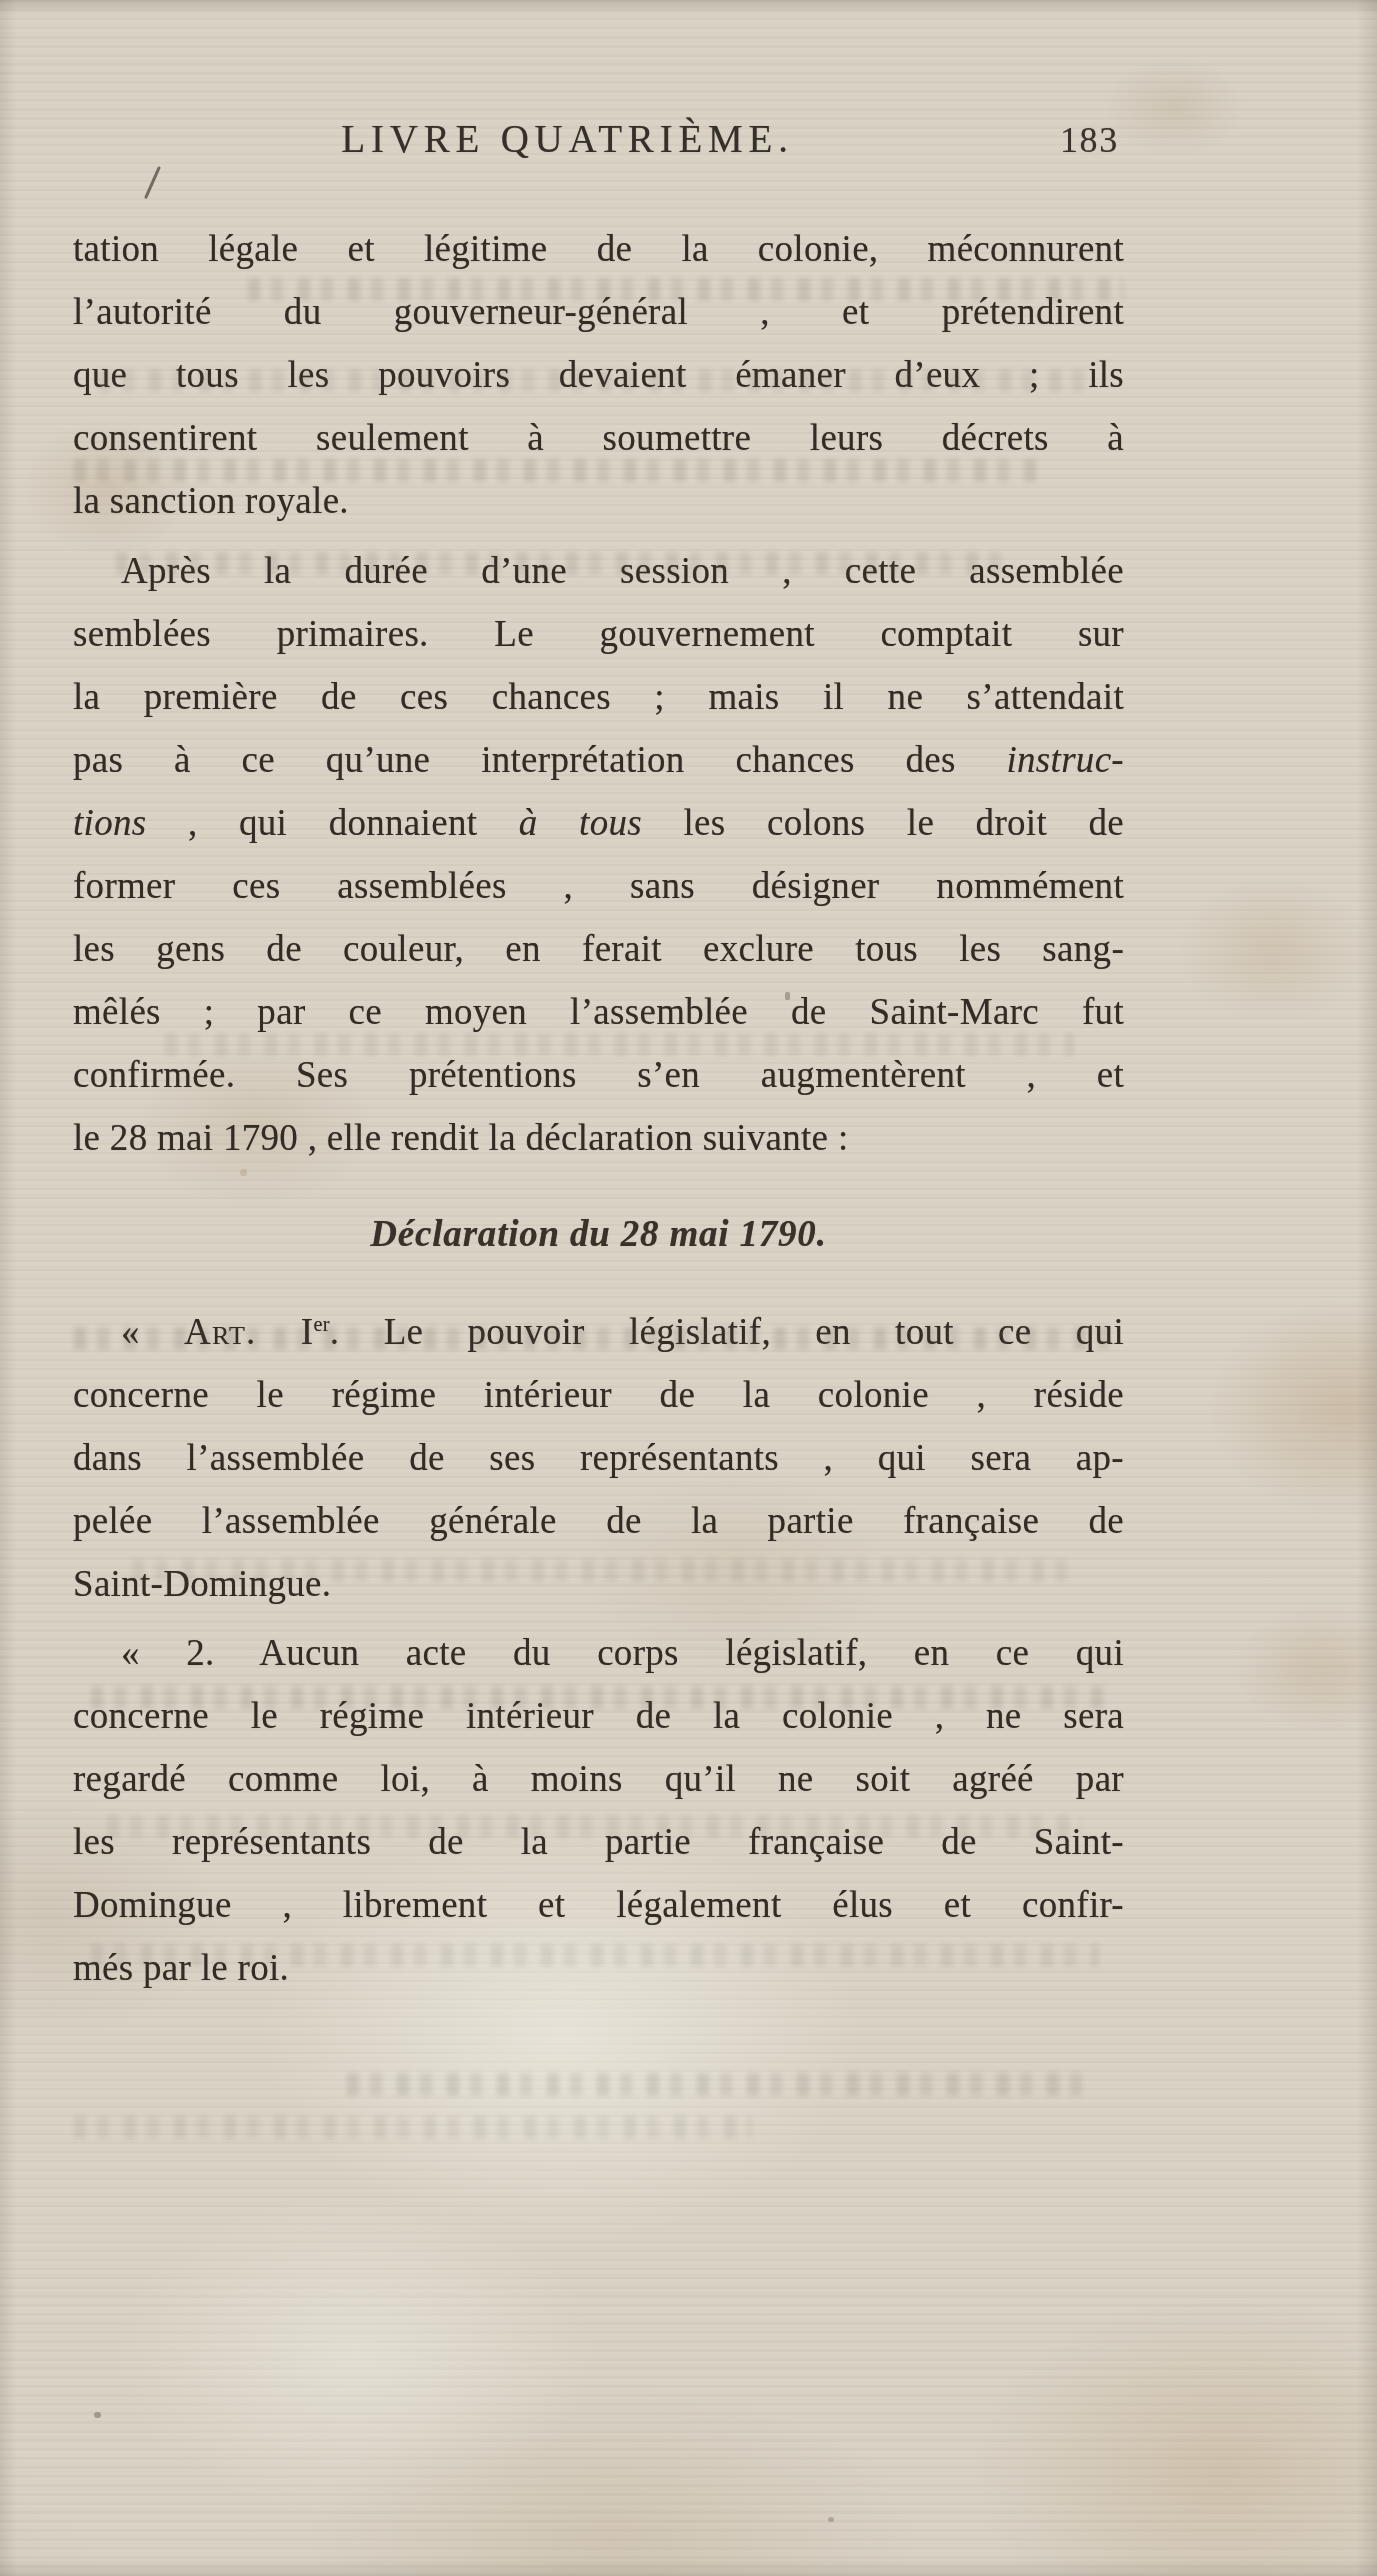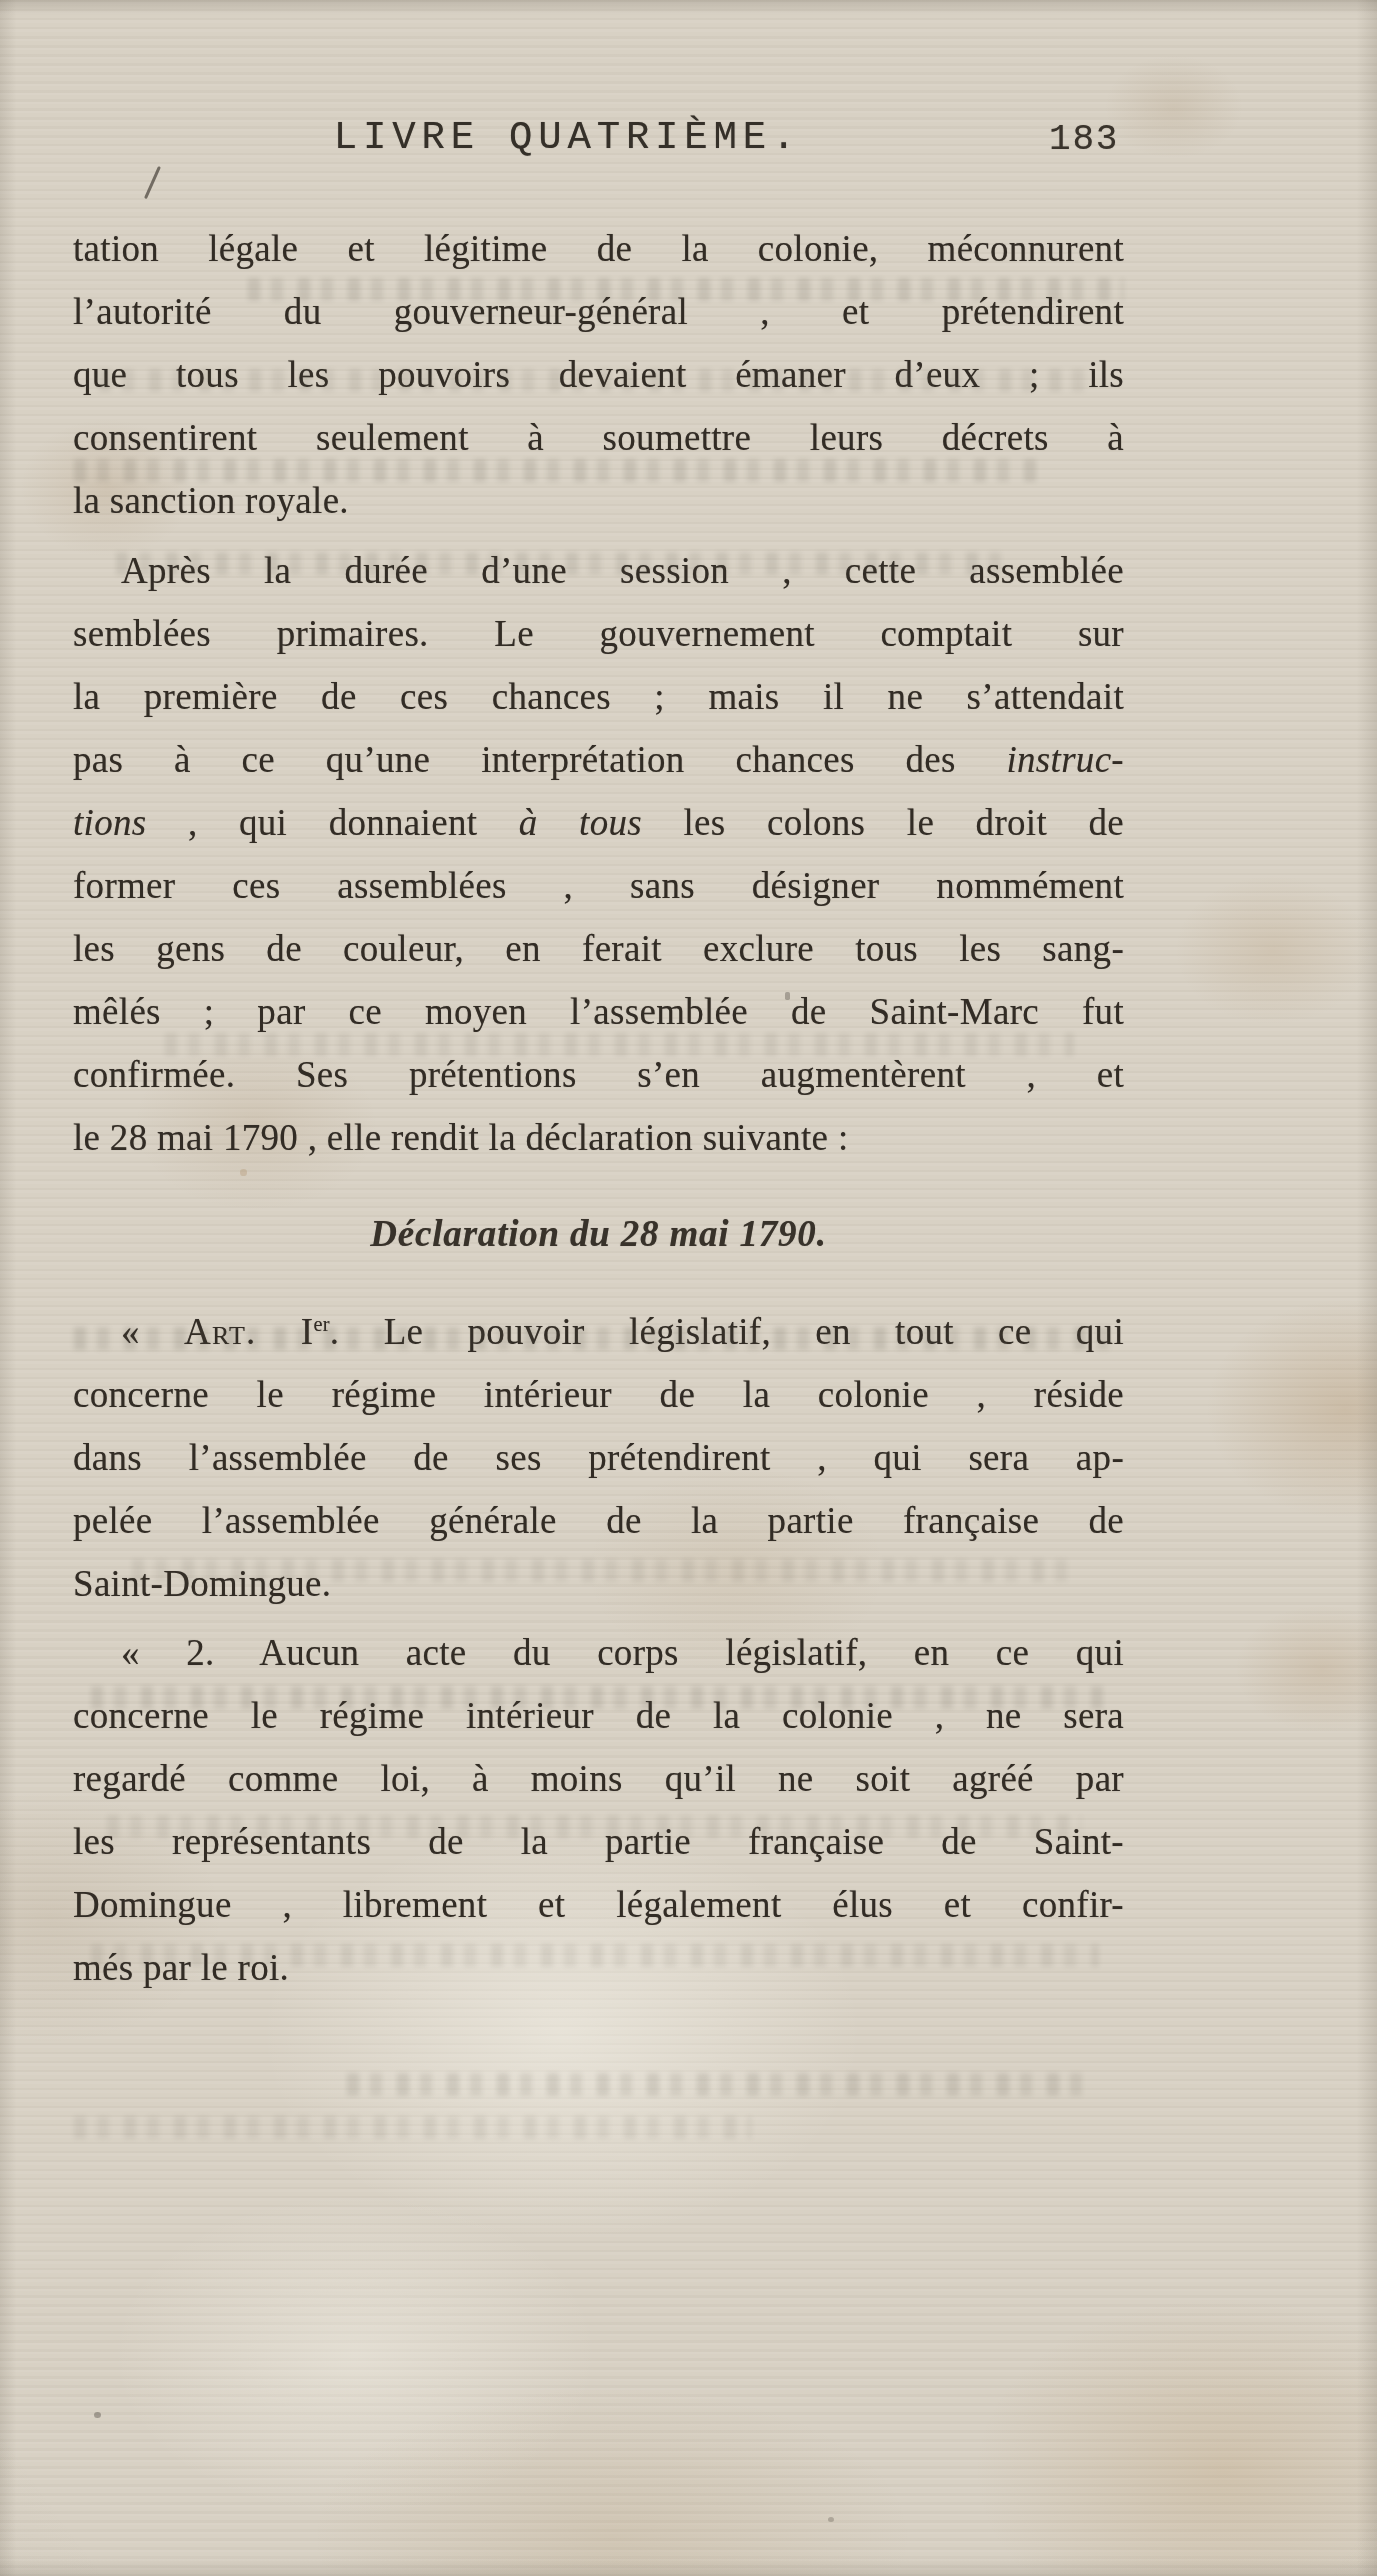--- a/index.html
+++ b/index.html
@@ -26,21 +26,21 @@
       radial-gradient(ellipse 124px 99px at 107px 488px, rgba(140,100,54,0.13), rgba(140,100,54,0) 70%),
       radial-gradient(ellipse 99px 74px at 1174px 107px, rgba(130,94,50,0.11), rgba(130,94,50,0) 70%),
       radial-gradient(ellipse 248px 182px at 50px 1917px, rgba(120,90,52,0.09), rgba(120,90,52,0) 70%),
       radial-gradient(ellipse 215px 149px at 736px 1570px, rgba(150,112,60,0.08), rgba(150,112,60,0) 70%),
       
       radial-gradient(ellipse 430px 298px at 562px 2033px, rgba(250,248,240,0.45), rgba(250,248,240,0) 70%),
       radial-gradient(ellipse 347px 231px at 355px 2355px, rgba(248,246,238,0.35), rgba(248,246,238,0) 70%),
       
       repeating-linear-gradient(180deg, rgba(118,108,92,0.05) 0px, rgba(118,108,92,0.05) 2.5px, rgba(255,255,255,0.05) 2.5px, rgba(255,255,255,0.05) 5px, rgba(0,0,0,0) 5px, rgba(0,0,0,0) 9px);
   }
-  .header{position:absolute;top:116px;left:73px;width:1051px;height:60px;font-family:Liberation Mono, monospace;}
+  .header{position:absolute;top:116px;left:73px;width:1051px;height:60px;}
   .running-title{
     position:absolute;left:0;right:0;text-align:center;
     transform:translateX(-31px);
     font-size:39px;letter-spacing:5.8px;color:#353029;
     text-shadow:0 0 0.8px rgba(53,48,41,0.55);
     white-space:nowrap;
   }
   .pagenum{
     position:absolute;right:5px;top:3.3px;
     font-size:36px;letter-spacing:1.7px;color:#3a342c;
@@ -105,21 +105,21 @@
         <div class="line"><span>former ces assemblées , sans désigner nommément</span></div>
         <div class="line"><span>les gens de couleur, en ferait exclure tous les sang-</span></div>
         <div class="line"><span>mêlés ; par ce moyen l’assemblée de Saint-Marc fut</span></div>
         <div class="line"><span>confirmée. Ses prétentions s’en augmentèrent , et</span></div>
         <div class="line last"><span>le 28 mai 1790 , elle rendit la déclaration suivante :</span></div>
       </div>
       <div class="section-heading">Déclaration du 28 mai 1790.</div>
       <div class="para">
         <div class="line first-indent"><span>« </span><span class="seg-sc">Art.</span><span> I</span><sup class="seg-sup">er</sup><span>. Le pouvoir législatif, en tout ce qui</span></div>
         <div class="line"><span>concerne le régime intérieur de la colonie , réside</span></div>
-        <div class="line"><span>dans l’assemblée de ses prétendirent , qui sera ap-</span></div>
+        <div class="line"><span>dans l’assemblée de ses représentants , qui sera ap-</span></div>
         <div class="line"><span>pelée l’assemblée générale de la partie française de</span></div>
         <div class="line last"><span>Saint-Domingue.</span></div>
       </div>
       <div class="para">
         <div class="line first-indent"><span>« 2. Aucun acte du corps législatif, en ce qui</span></div>
         <div class="line"><span>concerne le régime intérieur de la colonie , ne sera</span></div>
         <div class="line"><span>regardé comme loi, à moins qu’il ne soit agréé par</span></div>
         <div class="line"><span>les représentants de la partie française de Saint-</span></div>
         <div class="line"><span>Domingue , librement et légalement élus et confir-</span></div>
         <div class="line last"><span>més par le roi.</span></div>

